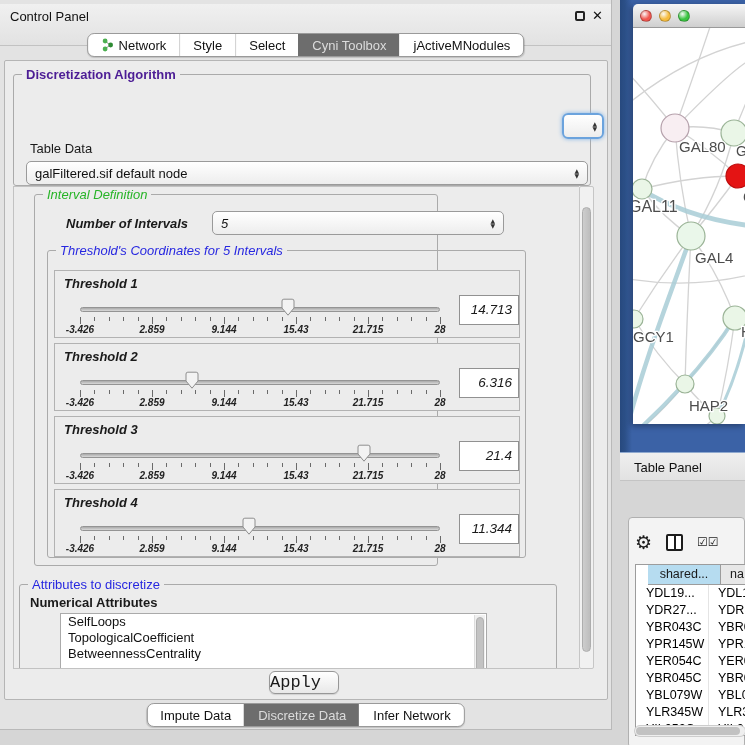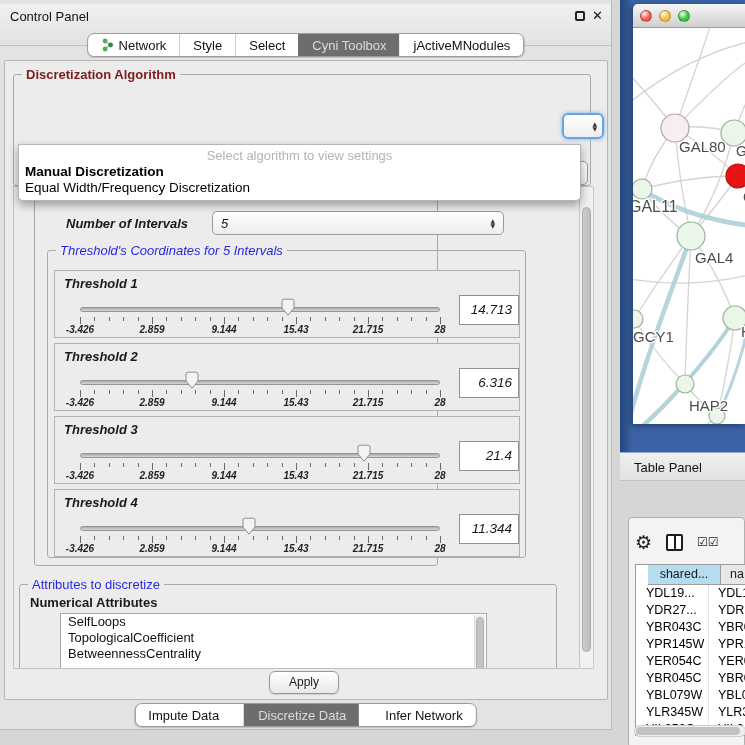--- a/index.html
+++ b/index.html
@@ -15,30 +15,30 @@
   .float-box { width:10px; height:10px; border:2px solid #222; border-radius:2px; }
   .close-x { font-size:13px; font-weight:700; color:#111; line-height:12px; }
 
   
   .seg { display:flex; background:#fff; border:1px solid #9a9a9a; border-radius:7px; overflow:hidden; height:24px; align-items:stretch; box-shadow:0 1px 1px rgba(0,0,0,.15); }
   .seg .seg-item { display:flex; align-items:center; gap:5px; padding:0 13px; font-size:13px; color:#111; border-left:1px solid #cfcfcf; white-space:nowrap; cursor:default; }
   .seg .seg-item:first-child { border-left:none; }
   .seg .seg-item.selected { background:#6d6d6d; color:#dcdcdc; border-left-color:#6d6d6d; }
   .seg .seg-item.selected + .seg-item { border-left-color:#fff0; }
   #top-tabs { position:absolute; top:33px; left:50%; transform:translateX(-50%);justify-content:center; }
-  #bottom-tabs { position:absolute; top:703px; left:50%; transform:translateX(-50%);gap:12px; }
+  #bottom-tabs { position:absolute; top:703px; left:50%; transform:translateX(-50%); }
 
   
   #content { position:absolute; left:4px; top:60px; width:604px; height:640px; background:#ececec; border:1px solid #b5b5b5; border-radius:2px; }
 
   .group { position:absolute; border:1px solid #aaa; border-radius:3px; }
   .group > .gtitle { position:absolute; top:-8px; left:8px; background:#ececec; padding:0 4px; font-size:13px; }
   .gtitle.green { color:#27b427; }
   .gtitle.blue { color:#2727e0; }
-  .gtitle.dark { color:#7f1d1d; font-weight:700; }
+  .gtitle.dark { color:#4c1d95; font-weight:700; }
 
   
   #algo-group { left:8px; top:13px; width:578px; height:112px; }
   #tabledata-label { position:absolute; left:16px; top:66px; font-size:13px; color:#1a1a1a; }
   .combo { position:absolute; height:24px; background:linear-gradient(#ffffff,#ededed); border:1px solid #9a9a9a; border-radius:5px; display:flex; align-items:center; padding:0 8px; font-size:13px; color:#111; }
   .combo .spin { margin-left:auto; display:flex; flex-direction:column; align-items:center; line-height:5px; font-size:6px; color:#333; }
   #tabledata-combo { left:12px; top:86px; width:562px; }
   
   #algo-combo-frag { position:absolute; left:548px; top:38px; width:42px; height:26px; border:2px solid #6ba3dd; box-shadow:0 0 4px #7fb2e6; border-radius:6px; background:linear-gradient(#ffffff,#ededed); z-index:5; display:flex; align-items:center; justify-content:flex-end; padding-right:5px; }
   #algo-combo-frag .spin { display:flex; flex-direction:column; line-height:5px; font-size:6px; color:#333; }
@@ -70,21 +70,21 @@
   .tick-label { position:absolute; top:29px; transform:translateX(-50%); font-size:10px; font-weight:700; color:#222; white-space:nowrap; }
   .thr-value { position:absolute; left:404px; top:24px; width:60px; height:30px; background:#fff; border:1px solid #919191; font-size:13.5px; text-align:right; padding:6px 6px 0 0; }
 
   #attr-group { left:5px; top:397px; width:538px; height:150px; }
   #attr-sub { position:absolute; left:10px; top:10px; font-weight:700; font-size:13px; }
   #attr-list { position:absolute; left:40px; top:28px; width:427px; height:118px; background:#fff; border:1px solid #aaa; overflow:hidden; }
   #attr-list .item { font-size:13px; height:16px; line-height:16px; padding-left:7px; color:#111; }
   #attr-vscroll { position:absolute; right:1px; top:1px; width:11px; height:116px; background:#f0f0f0; border-left:1px solid #ddd; }
   #attr-vscroll .thumb { position:absolute; left:1px; top:2px; width:8px; height:70px; background:#c3c3c3; border-radius:4px; border:1px solid #b0b0b0; }
 
-  #apply-btn { position:absolute; left:264px; top:610px; width:70px; height:23px; background:linear-gradient(#ffffff,#e8e8e8); border:1px solid #979797; border-radius:6px; font-size:12px; text-align:center; line-height:21px; box-shadow:0 1px 1px rgba(0,0,0,.12); }
+  #apply-btn { position:absolute; left:264px; top:610px; width:70px; height:23px; background:linear-gradient(#ffffff,#e8e8e8); border:1px solid #979797; border-radius:6px; font-size:17px; text-align:left; line-height:21px; box-shadow:0 1px 1px rgba(0,0,0,.12);font-family:Liberation Mono, monospace; }
 
   
   #right-area { position:absolute; left:620px; top:0; width:125px; height:745px; }
   #blue-desk { position:absolute; left:0; top:0; width:125px; height:452px; background:linear-gradient(90deg,#27497e 0px,#2c5088 5px,#3b62a6 12px); }
   #net-window { position:absolute; left:13px; top:4px; width:112px; height:420px; box-shadow:-2px 2px 6px rgba(0,0,0,.35); }
   #net-titlebar { position:absolute; left:0; top:0; width:112px; height:24px; background:linear-gradient(#f6f6f6,#cfcfcf); border-bottom:1px solid #9a9a9a; border-radius:5px 0 0 0; }
   .tl { position:absolute; top:6px; width:12px; height:12px; border-radius:50%; }
   #net-canvas { position:absolute; left:0; top:24px; width:112px; height:396px; background:#fff; overflow:hidden; }
 
   #tablepanel-bar { position:absolute; left:0; top:452px; width:125px; height:29px; background:linear-gradient(#efefef,#e2e2e2); border-top:1px solid #8fa9cf; border-bottom:1px solid #c4c4c4; }
@@ -161,25 +161,20 @@
       <span id="tabledata-label">Table Data</span>
       <div id="tabledata-combo" class="combo">
         <span>galFiltered.sif default node</span>
         <span class="spin sym">
             <span>▲</span>
             <span>▼</span>
           </span>
       </div>
     </div>
 
-    <div id="algo-popup">
-      <div class="prompt">Select algorithm to view settings</div>
-      <div class="opt bold">Manual Discretization</div>
-      <div class="opt">Equal Width/Frequency Discretization</div>
-    </div>
 
     <div id="scrollpane">
       <div id="interval-group" class="group">
         <span class="gtitle green">Interval Definition</span>
         <span id="numint-label">Number of Intervals</span>
         <div id="numint-combo" class="combo">
           <span>5</span>
           <span class="spin sym">
               <span>▲</span>
               <span>▼</span>

